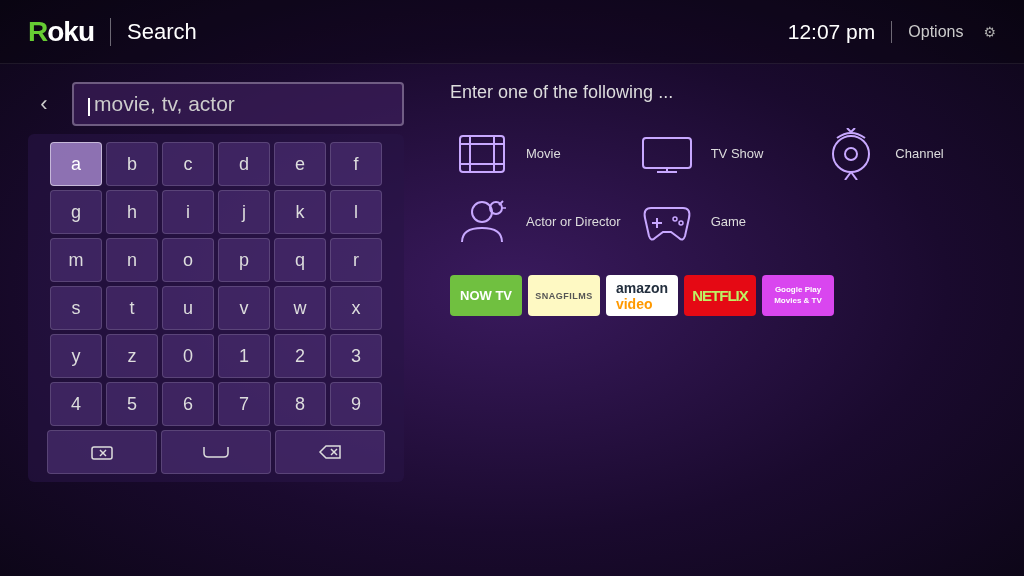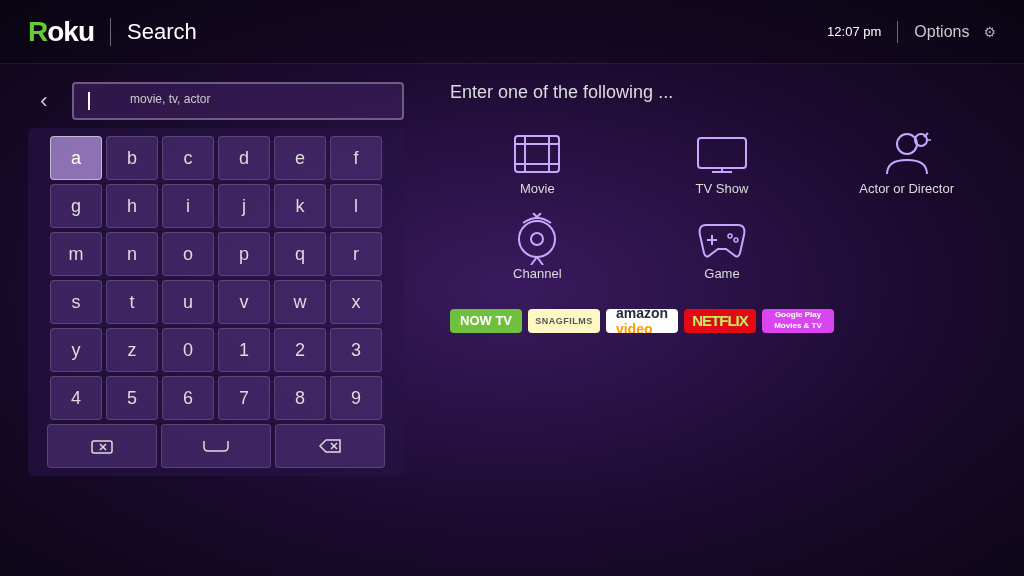--- a/index.html
+++ b/index.html
@@ -49,37 +49,37 @@
     }
 
     .header-right {
       margin-left: auto;
       display: flex;
       align-items: center;
       gap: 16px;
     }
 
     .header-time {
-      font-size: 13px;
+      font-size: 21px;
       color: #fff;
       text-align: right;
     }
 
     .header-divider2 {
       width: 1px;
       height: 22px;
       background: rgba(255,255,255,0.4);
     }
 
     .header-options {
       font-size: 16px;
       color: #ccc;
       display: flex;
       align-items: center;
-      gap: 14px;
+      gap: 20px;
       cursor: pointer;
     }
 
     .gear-icon-small {
       font-size: 14px;
       color: #aaa;
     }
 
     
     .main {
@@ -118,25 +118,24 @@
       font-size: 22px;
       color: #ccc;
     }
 
     .search-box {
       flex: 1;
       background: rgba(60,30,90,0.7);
       border: 2px solid rgba(255,255,255,0.3);
       border-radius: 4px;
       padding: 8px 14px;
-      font-size: 12px;
+      font-size: 21px;
       color: #ccc;
       display: flex;
-      align-items: flex-start;
-      gap: 36px;
+      align-items: flex-end;
     }
 
     .cursor {
       display: inline-block;
       width: 2px;
       height: 18px;
       background: #fff;
       margin-right: 4px;
       animation: blink 1s infinite;
     }
@@ -205,23 +204,23 @@
 
     .category-grid {
       display: grid;
       grid-template-columns: repeat(3, 1fr);
       gap: 14px 10px;
       margin-bottom: 26px;
     }
 
     .category-item {
       display: flex;
-      flex-direction: column;
-      align-items: center;
-      gap: 0;
+      flex-direction: row;
+      align-items: center;
+      gap: 12px;
       cursor: pointer;
     }
 
     .category-icon {
       width: 64px;
       height: 54px;
       display: flex;
       align-items: center;
       justify-content: center;
     }
@@ -239,21 +238,21 @@
       margin-bottom: 10px;
     }
 
     .channel-logos {
       display: flex;
       gap: 6px;
       align-items: center;
     }
 
     .channel-logo {
-      height: 24px;
+      height: 41px;
       border-radius: 4px;
       display: flex;
       align-items: center;
       justify-content: center;
       font-size: 10px;
       font-weight: bold;
       overflow: hidden;
       padding: 0 6px;
       min-width: 72px;
     }
@@ -436,48 +435,48 @@
             <rect x="4" y="8" width="48" height="30" rx="3" stroke="#c8a8ff" stroke-width="2" fill="none"></rect>
             <line x1="18" y1="42" x2="38" y2="42" stroke="#c8a8ff" stroke-width="2"></line>
             <line x1="28" y1="38" x2="28" y2="42" stroke="#c8a8ff" stroke-width="2"></line>
           </svg>
         </div>
         <span class="category-label">TV Show</span>
       </div>
 
       <div class="category-item">
         <div class="category-icon">
-          <svg width="52" height="52" viewBox="0 0 52 52">
-            <circle cx="26" cy="16" r="10" stroke="#c8a8ff" stroke-width="2" fill="none"></circle>
-            <path d="M6 46 Q6 32 26 32 Q46 32 46 46" stroke="#c8a8ff" stroke-width="2" fill="none"></path>
-            <circle cx="40" cy="12" r="6" stroke="#c8a8ff" stroke-width="2" fill="none"></circle>
-            <line x1="43" y1="9" x2="47" y2="5" stroke="#c8a8ff" stroke-width="2"></line>
-            <line x1="46" y1="12" x2="50" y2="12" stroke="#c8a8ff" stroke-width="1.5"></line>
-          </svg>
-        </div>
-        <span class="category-label">Actor or Director</span>
-      </div>
-
-      <div class="category-item">
-        <div class="category-icon">
           <svg width="56" height="52" viewBox="0 0 56 52">
             <circle cx="28" cy="26" r="18" stroke="#c8a8ff" stroke-width="2" fill="none"></circle>
             <circle cx="28" cy="26" r="6" stroke="#c8a8ff" stroke-width="2" fill="none"></circle>
             <path d="M14 10 Q28 0 42 10" stroke="#c8a8ff" stroke-width="2" fill="none"></path>
             <line x1="28" y1="4" x2="24" y2="0" stroke="#c8a8ff" stroke-width="2"></line>
             <line x1="28" y1="4" x2="32" y2="0" stroke="#c8a8ff" stroke-width="2"></line>
             <line x1="28" y1="44" x2="22" y2="52" stroke="#c8a8ff" stroke-width="2"></line>
             <line x1="28" y1="44" x2="34" y2="52" stroke="#c8a8ff" stroke-width="2"></line>
           </svg>
         </div>
         <span class="category-label">Channel</span>
       </div>
 
       <div class="category-item">
         <div class="category-icon">
+          <svg width="52" height="52" viewBox="0 0 52 52">
+            <circle cx="26" cy="16" r="10" stroke="#c8a8ff" stroke-width="2" fill="none"></circle>
+            <path d="M6 46 Q6 32 26 32 Q46 32 46 46" stroke="#c8a8ff" stroke-width="2" fill="none"></path>
+            <circle cx="40" cy="12" r="6" stroke="#c8a8ff" stroke-width="2" fill="none"></circle>
+            <line x1="43" y1="9" x2="47" y2="5" stroke="#c8a8ff" stroke-width="2"></line>
+            <line x1="46" y1="12" x2="50" y2="12" stroke="#c8a8ff" stroke-width="1.5"></line>
+          </svg>
+        </div>
+        <span class="category-label">Actor or Director</span>
+      </div>
+
+      <div class="category-item">
+        <div class="category-icon">
           <svg width="56" height="44" viewBox="0 0 56 44">
             <path d="M6 18 Q4 8 12 8 L44 8 Q52 8 50 18 L46 36 Q44 42 40 38 L32 32 L24 32 L16 38 Q12 42 10 36 Z" stroke="#c8a8ff" stroke-width="2" fill="none"></path>
             <line x1="18" y1="18" x2="18" y2="28" stroke="#c8a8ff" stroke-width="2"></line>
             <line x1="13" y1="23" x2="23" y2="23" stroke="#c8a8ff" stroke-width="2"></line>
             <circle cx="36" cy="19" r="2" stroke="#c8a8ff" stroke-width="1.5" fill="none"></circle>
             <circle cx="42" cy="23" r="2" stroke="#c8a8ff" stroke-width="1.5" fill="none"></circle>
           </svg>
         </div>
         <span class="category-label">Game</span>
       </div>

